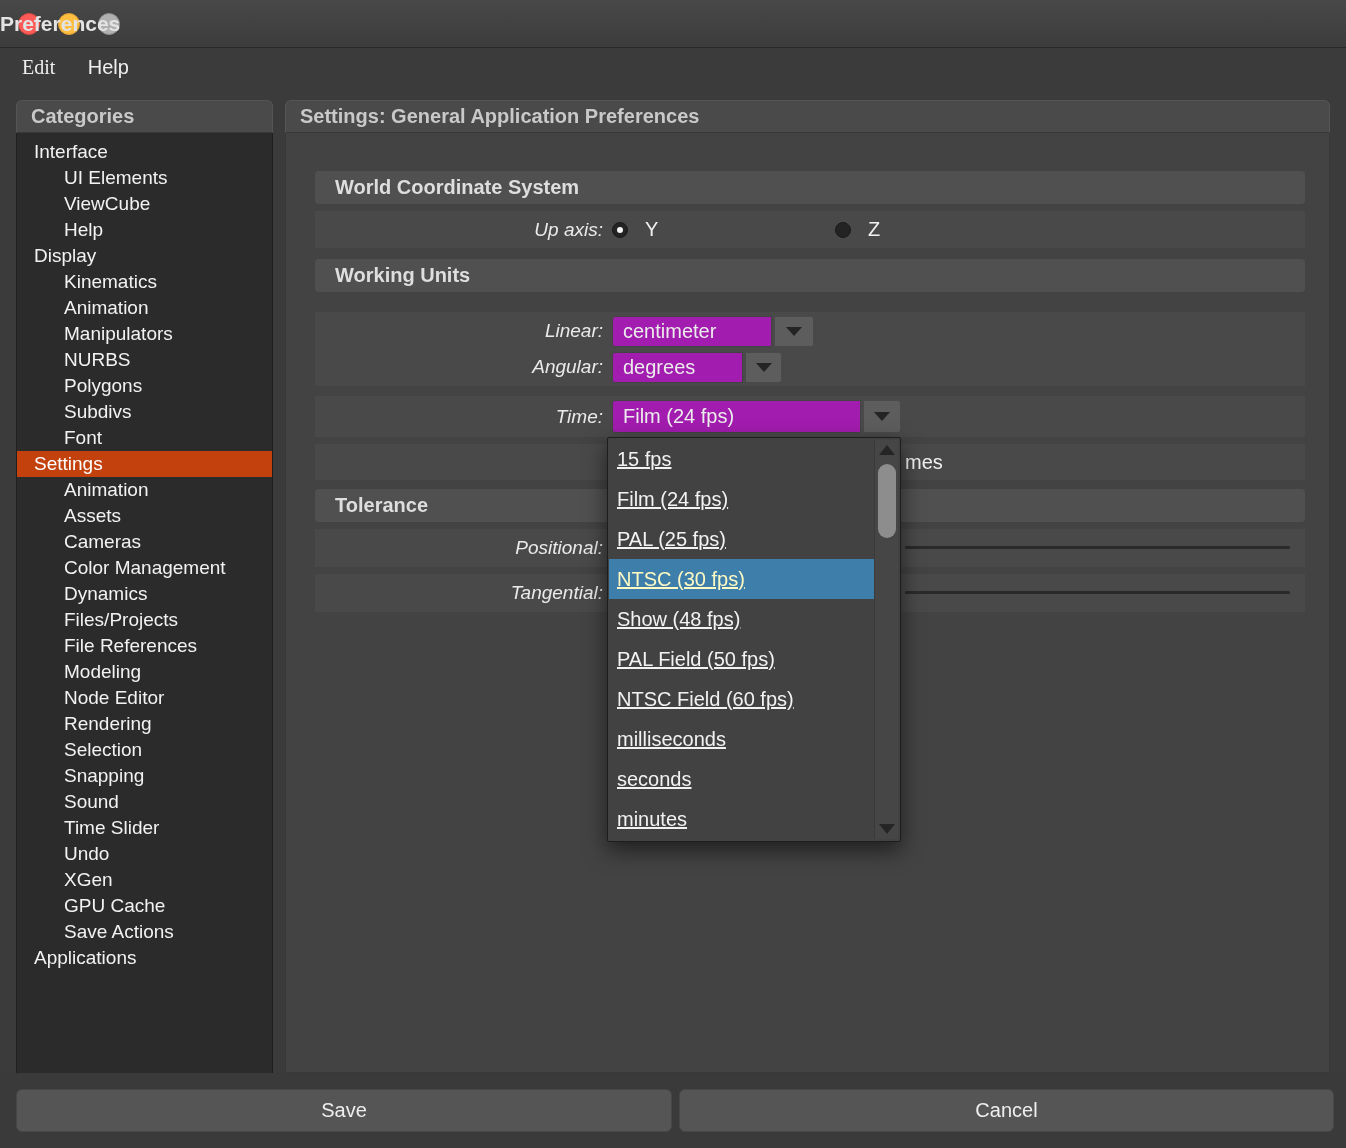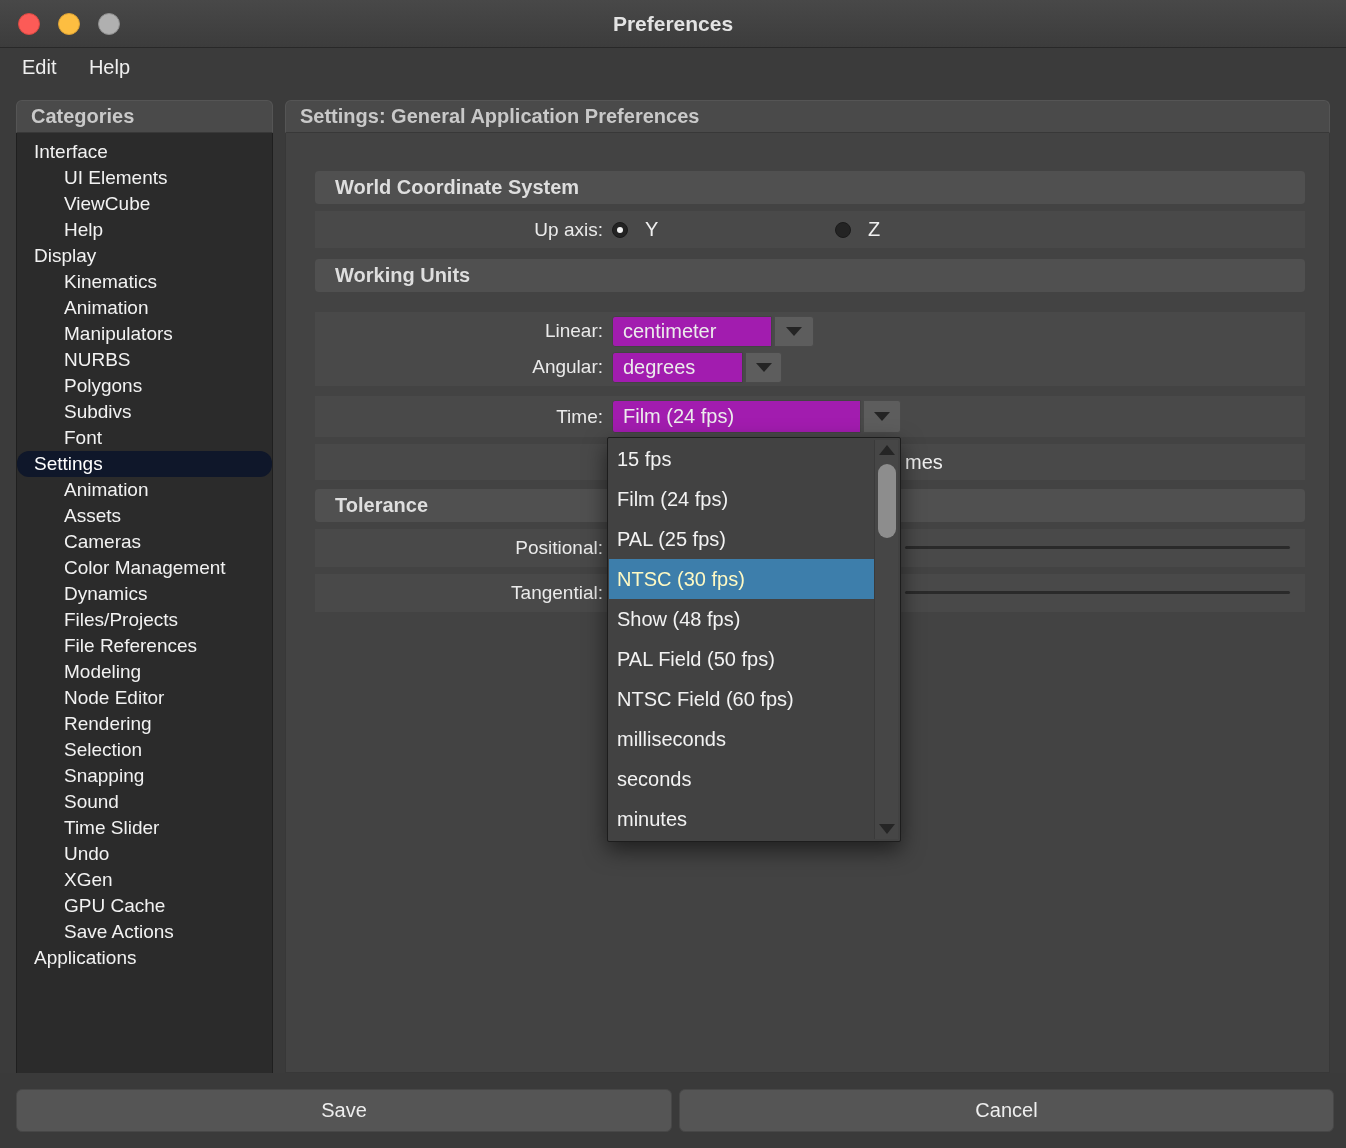--- a/index.html
+++ b/index.html
@@ -10,50 +10,50 @@
     color:#e8e8e8;cursor:default;user-select:none;
   }
   
   .titlebar{
     position:absolute;left:0;top:0;width:1346px;height:48px;
     background:linear-gradient(#484848,#3c3c3c);
     border-bottom:1px solid #282828;
   }
   .title-text{
     position:absolute;left:0;top:0;width:100%;height:48px;line-height:48px;
-    text-align:center;font-size:21px;font-weight:600;color:#e3e3e3;
+    text-align:left;font-size:21px;font-weight:600;color:#e3e3e3;
   }
   .tl{position:absolute;top:13px;width:22px;height:22px;border-radius:50%;}
   .tl.red{left:18px;background:#fc5b57;border:1px solid #d94942;}
   .tl.yellow{left:58px;background:#fdbe41;border:1px solid #dba135;}
   .tl.gray{left:98px;background:#b0b0b0;border:1px solid #8f8f8f;}
   
   .menubar{position:absolute;left:0;top:49px;width:1346px;height:40px;background:#3b3b3b;}
   .menu-item{display:inline-block;font-size:20px;color:#efefef;padding:7px 14px 0 14px;}
-  .menu-item:first-child{margin-left:8px;}
+  .menu-item:first-child{margin-left:8px;font-family:Liberation Serif, serif;}
   
   .panel-head{
     position:absolute;height:33px;background:#4a4a4a;
     border:1px solid #555;border-bottom:1px solid #383838;
     border-radius:6px 6px 0 0;
     font-size:20px;font-weight:bold;color:#c9c9c9;line-height:31px;padding-left:14px;
   }
   #cat-head{left:16px;top:100px;width:257px;}
   #main-head{left:285px;top:100px;width:1045px;}
   
   #cat-list{
     position:absolute;left:16px;top:133px;width:257px;height:1056px;
     background:#2b2b2b;border:1px solid #1f1f1f;border-top:none;padding-top:6px;
   }
   .side-item{
     height:26px;line-height:26px;font-size:19px;color:#f2f2f2;
     padding-left:17px;white-space:nowrap;overflow:hidden;
   }
   .side-item.ind{padding-left:47px;}
-  .side-item.selected{background:#0f172a;color:#ffffff;border-radius:12px;}
+  .side-item.selected{background:#c2410c;color:#ffffff;}
   
   #main-content{
     position:absolute;left:285px;top:133px;width:1045px;height:940px;
     background:#434343;border:1px solid #383838;border-top:none;
   }
   .sect-head{
     position:absolute;left:315px;width:990px;height:33px;background:#505050;
     border-radius:4px;font-size:20px;font-weight:bold;color:#dedede;
     line-height:33px;padding-left:20px;
   }
@@ -63,21 +63,21 @@
   .row{position:absolute;left:315px;width:990px;background:#494949;}
   #row-upaxis{top:211px;height:37px;}
   #row-linear{top:312px;height:38px;}
   #row-angular{top:348px;height:38px;}
   #row-time{top:396px;height:41px;}
   #row-keepkeys{top:444px;height:36px;}
   #row-positional{top:529px;height:38px;}
   #row-tangential{top:574px;height:38px;}
   .row-label{
     position:absolute;left:0;top:0;width:288px;height:100%;
-    text-align:right;font-size:19px;color:#eaeaea;
+    text-align:right;font-size:19px;color:#eaeaea;font-style:italic;
   }
   .row-label span{display:inline-block;vertical-align:middle;}
   .row-label::after{content:"";display:inline-block;height:100%;vertical-align:middle;}
   
   .radio{
     position:absolute;top:50%;margin-top:-8px;width:16px;height:16px;border-radius:50%;
     background:#232323;border:1px solid #1a1a1a;
   }
   .radio.on::after{
     content:"";position:absolute;left:4px;top:4px;width:6px;height:6px;border-radius:50%;background:#f4f4f4;
@@ -99,21 +99,21 @@
   .slider-groove{position:absolute;height:3px;background:#2a2a2a;border-radius:2px;left:590px;width:385px;}
   
   #time-popup{
     position:absolute;left:607px;top:437px;width:294px;height:405px;
     background:#424242;border:1px solid #1d1d1d;border-radius:2px;
     box-shadow:0 8px 22px rgba(0,0,0,0.55);z-index:20;
   }
   #dd-items{position:absolute;left:1px;top:1px;width:266px;}
   .dd-item{
     height:40px;line-height:40px;font-size:20px;color:#f2f2f2;
-    padding-left:8px;white-space:nowrap;
+    padding-left:8px;white-space:nowrap;text-decoration:underline;
   }
   .dd-item.selected{background:#3d7eab;color:#fef9c3;width:266px;}
   #dd-scrollbar{
     position:absolute;right:2px;top:2px;width:24px;height:399px;background:#464646;
     border-left:1px solid #3a3a3a;
   }
   .sb-arrow{position:absolute;left:4px;width:0;height:0;border-left:8px solid transparent;border-right:8px solid transparent;}
   .sb-up{top:5px;border-bottom:10px solid #252525;}
   .sb-down{bottom:5px;border-top:10px solid #252525;}
   .sb-thumb{position:absolute;left:3px;top:24px;width:18px;height:74px;background:#8d8d8d;border-radius:9px;}

